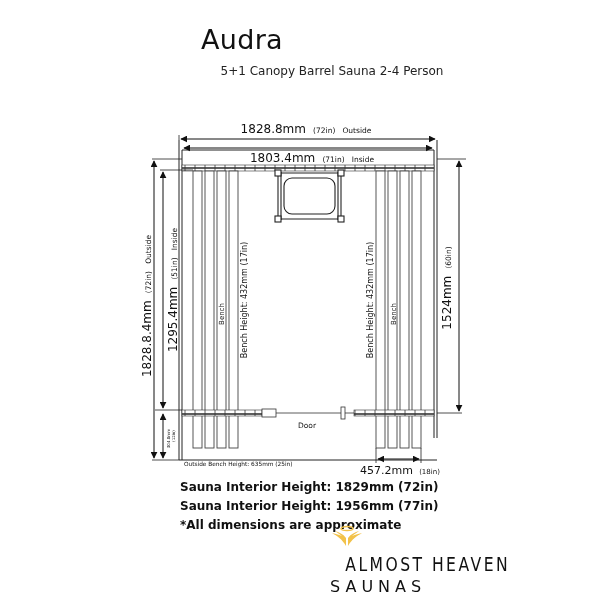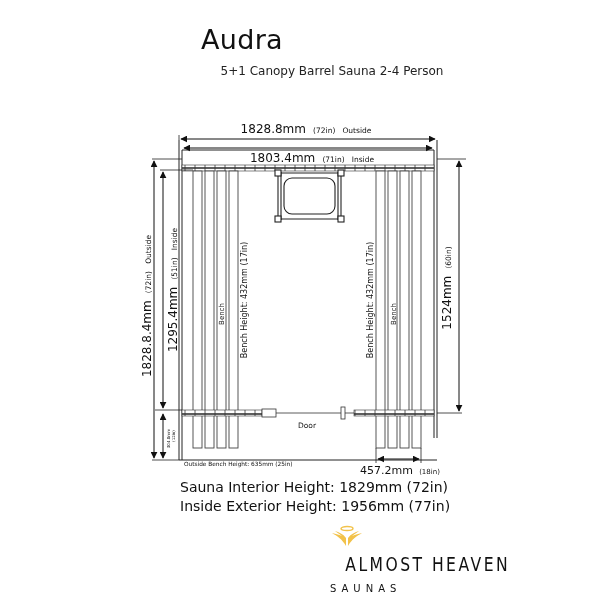--- a/index.html
+++ b/index.html
@@ -3,27 +3,27 @@
   <meta charset="utf-8">
   <style>
     html, body { margin: 0; padding: 0; background: #ffffff; }
     body { width: 600px; height: 600px; position: relative; overflow: hidden;
            font-family: "DejaVu Sans", sans-serif; color: #111; }
     .title { position: absolute; top: 24px; left: 0; width: 484px; text-align: center;
              font-size: 27px; font-weight: normal; color: #111; letter-spacing: 0.3px; }
     .subtitle { position: absolute; top: 64px; left: 0; width: 600px; text-align: center;
                 font-size: 12px; color: #222; padding-left: 32px; }
     svg.plan { position: absolute; left: 0; top: 0; }
-    .notes { position: absolute; left: 180px; top: 478px; font-size: 14px; color: #111; line-height: 19px; }
+    .notes { position: absolute; left: 180px; top: 478px; font-size: 12px; color: #111; line-height: 19px; font-weight: bold; }
     .logo { position: absolute; left: 330px; top: 525px; width: 170px; }
     .logo-main { font-family: "DejaVu Sans", sans-serif; font-size: 19px; letter-spacing: 3px;
                  color: #111; transform: scaleX(0.82); transform-origin: center; white-space: nowrap;
                  margin-top: 2px; }
-    .logo-sub { font-family: "DejaVu Sans", sans-serif; font-size: 10px; letter-spacing: 5px;
-                color: #111; margin-top: 8px; }
+    .logo-sub { font-family: "DejaVu Sans", sans-serif; font-size: 16px; letter-spacing: 5px;
+                color: #111; margin-top: 2px; }
   </style>
 </head>
 <body>
 
 <div class="title">Audra</div>
 <div class="subtitle">5+1 Canopy Barrel Sauna 2-4 Person</div>
 
 <svg class="plan" width="600" height="600" viewBox="0 0 600 600" xmlns="http://www.w3.org/2000/svg">
   <defs>
     <marker id="ah" viewBox="0 0 10 10" refX="9" refY="5" markerWidth="7" markerHeight="7" orient="auto-start-reverse">
@@ -159,21 +159,22 @@
   <text transform="translate(396,314) rotate(-90)" text-anchor="middle" font-size="7" font-family="DejaVu Sans, sans-serif" fill="#111">Bench</text>
   <text transform="translate(373,300) rotate(-90)" text-anchor="middle" font-size="8" font-family="DejaVu Sans, sans-serif" fill="#111">Bench Height: 432mm (17in)</text>
 
   <text x="307" y="428" text-anchor="middle" font-size="7.5" font-family="DejaVu Sans, sans-serif" fill="#111">Door</text>
 
   <text x="184" y="466" font-size="5.8" font-family="DejaVu Sans, sans-serif" fill="#111">Outside Bench Height: 635mm (25in)</text>
 </svg>
 
 <div class="notes">
   <div>Sauna Interior Height: 1829mm (72in)</div>
-  <div>Inside Exterior Height: 1956mm (77in)</div>
+  <div>Sauna Interior Height: 1956mm (77in)</div>
+  <div>*All dimensions are approximate</div>
 </div>
 
 <div class="logo">
   <svg width="34" height="22" viewBox="0 0 34 22" xmlns="http://www.w3.org/2000/svg">
     <ellipse cx="17" cy="3.5" rx="6" ry="2" fill="none" stroke="#f2c24a" stroke-width="1.4"></ellipse>
     <path d="M16,21 C12,14 7,11 2,8 C6,9 10,10 12,11 C10,9 7,8 5,6 C9,7 13,9 16,13 Z" fill="#f2c24a"></path>
     <path d="M18,21 C22,14 27,11 32,8 C28,9 24,10 22,11 C24,9 27,8 29,6 C25,7 21,9 18,13 Z" fill="#f2c24a"></path>
   </svg>
   <div class="logo-main">ALMOST HEAVEN</div>
   <div class="logo-sub">SAUNAS</div>

